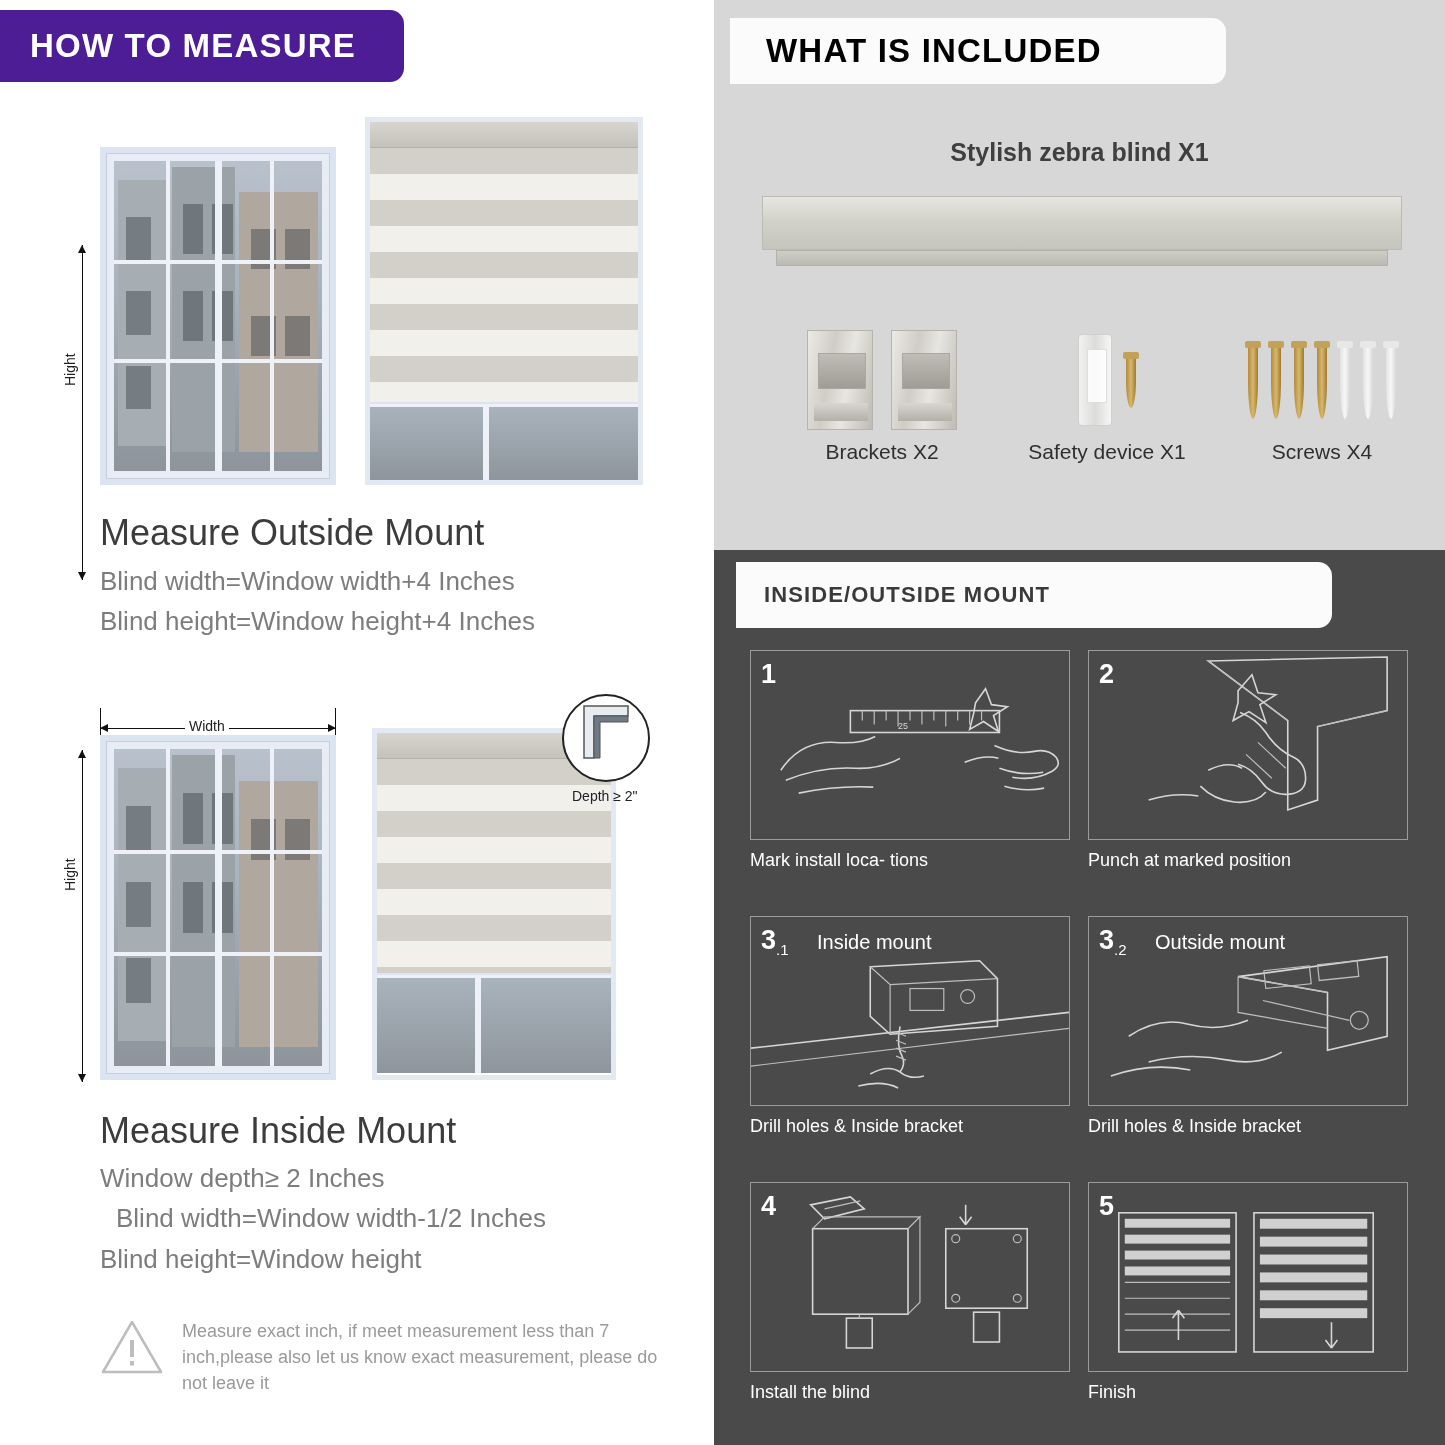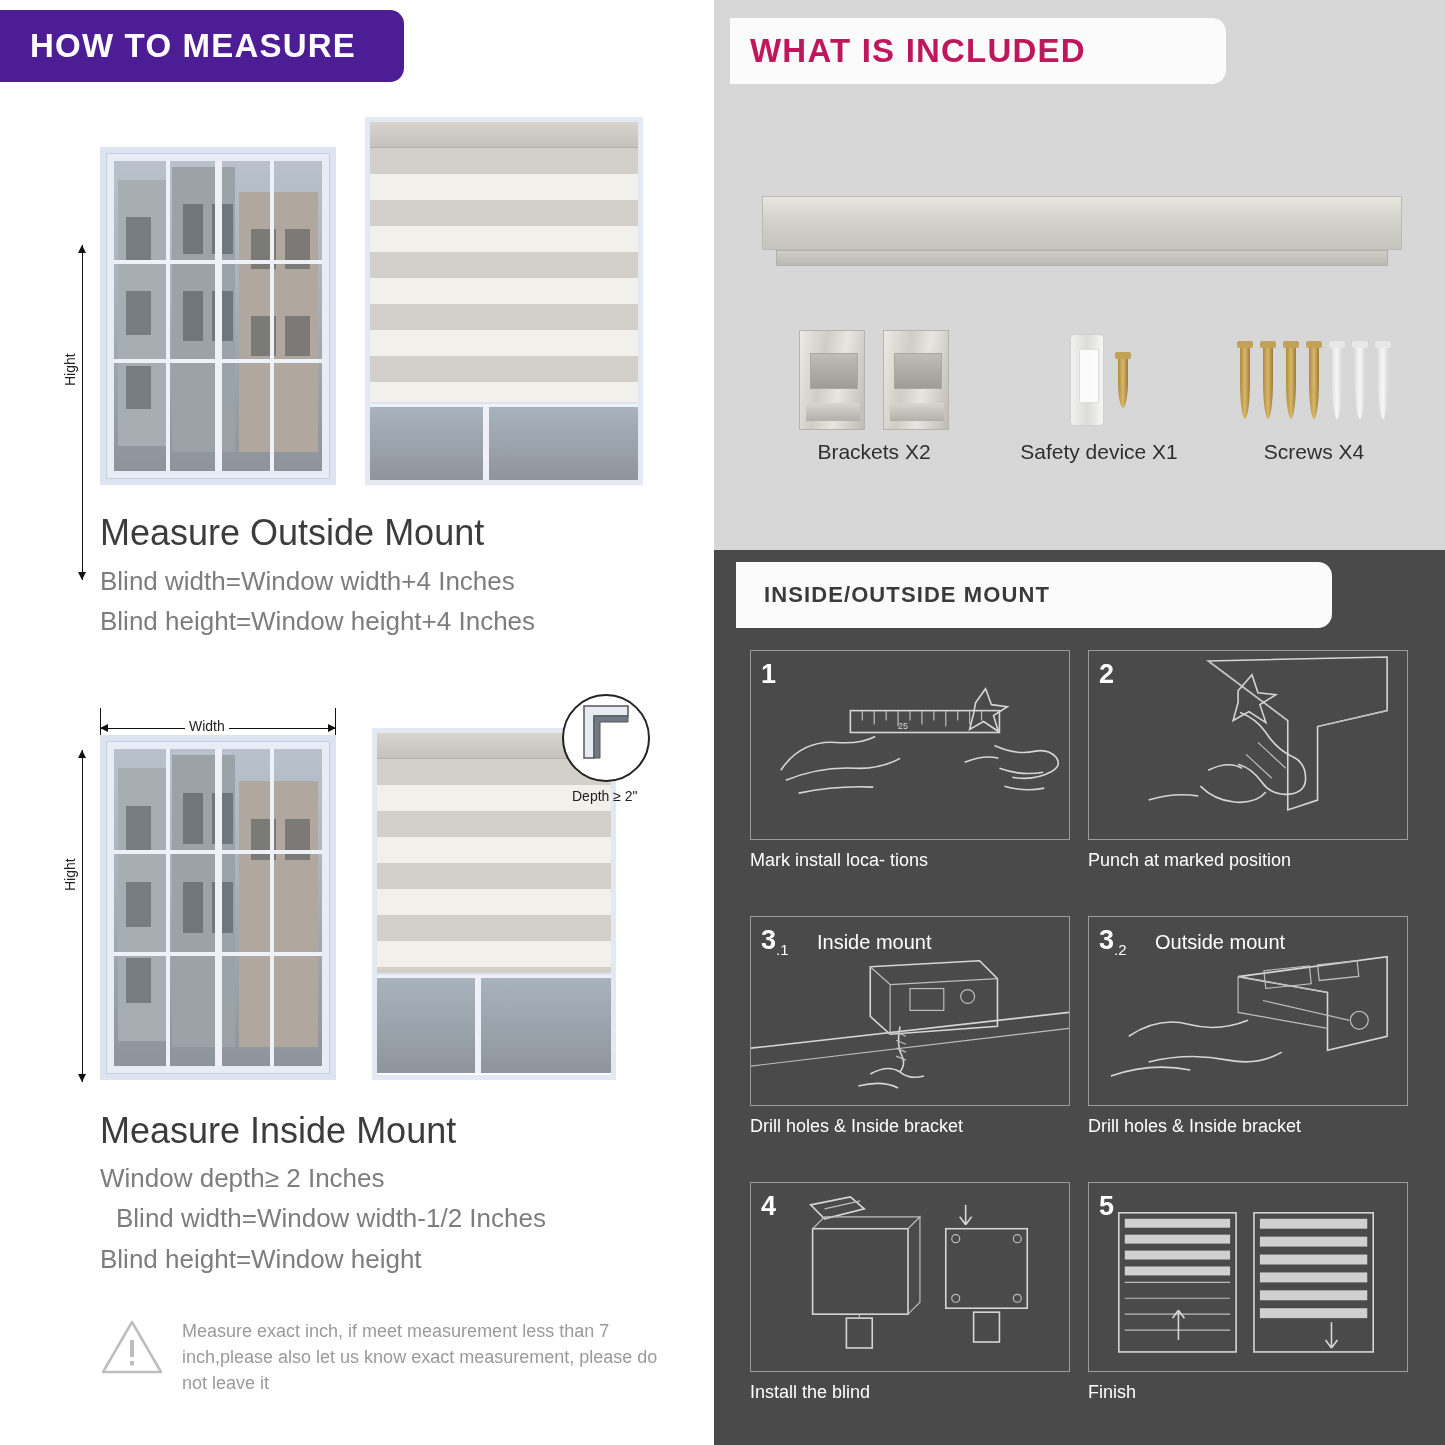--- a/index.html
+++ b/index.html
@@ -127,42 +127,42 @@
   .right-top {
     position:absolute; left:714px; top:0; width:731px; height:550px;
     background:#d7d7d7;
   }
   .tab-white {
     position:absolute; left:16px; top:18px; width:496px; height:66px;
     background:#fbfbfb; border-radius:0 14px 14px 0;
     display:flex; align-items:center;
   }
   .tab-white span{
-    margin-left:20px; color:#be185d; font-size:33px; font-weight:bold;
+    margin-left:36px; color:#000000; font-size:33px; font-weight:bold;
     letter-spacing:1.2px;
   }
   .incl-title{
     position:absolute; left:0; right:0; top:138px; text-align:center;
     font-size:25px; color:#3f3f3f; font-weight:bold;
   }
   .headrail {
     position:absolute; left:48px; top:196px; width:640px; height:72px;
   }
   .headrail .top {
     position:absolute; left:0; right:0; top:0; height:54px;
     background:linear-gradient(180deg,#e6e5df 0%, #d3d2ca 45%, #c6c5bd 100%);
     border:1px solid #bcbbb3;
   }
   .headrail .bot {
     position:absolute; left:14px; right:14px; top:54px; height:16px;
     background:linear-gradient(180deg,#cfcec6,#bbbab2);
     border:1px solid #b3b2aa;
   }
   .parts-row {
-    position:absolute; left:40px; top:330px; width:650px; height:180px;
+    position:absolute; left:48px; top:330px; width:650px; height:180px;
   }
   .part { position:absolute; text-align:center; }
   .part .cap { font-size:21px; color:#2f2f2f; margin-top:10px; }
 
   .bracket {
     width:66px; height:100px; display:inline-block; position:relative;
     background:linear-gradient(100deg,#eceae4 0%, #cfcdc6 35%, #e8e6e0 60%, #bdbbb4 100%);
     border:1px solid #b6b4ad;
   }
   .bracket::after{
@@ -365,20 +365,21 @@
       </div>
       <div class="note-text">Measure exact inch, if meet measurement less than 7 inch,please also let us know exact measurement, please do not leave it</div>
     </div>
   </div>
 
   <div class="right-top">
     <div class="tab-white">
       <span>WHAT IS INCLUDED</span>
     </div>
 
+    <div class="incl-title">Stylish zebra blind X1</div>
 
     <div class="headrail">
       <div class="top"></div>
       <div class="bot"></div>
     </div>
 
     <div class="parts-row">
 
       <div class="part" style="left:10px;top:0;width:220px;">
         <div style="display:flex;gap:18px;justify-content:center;">

